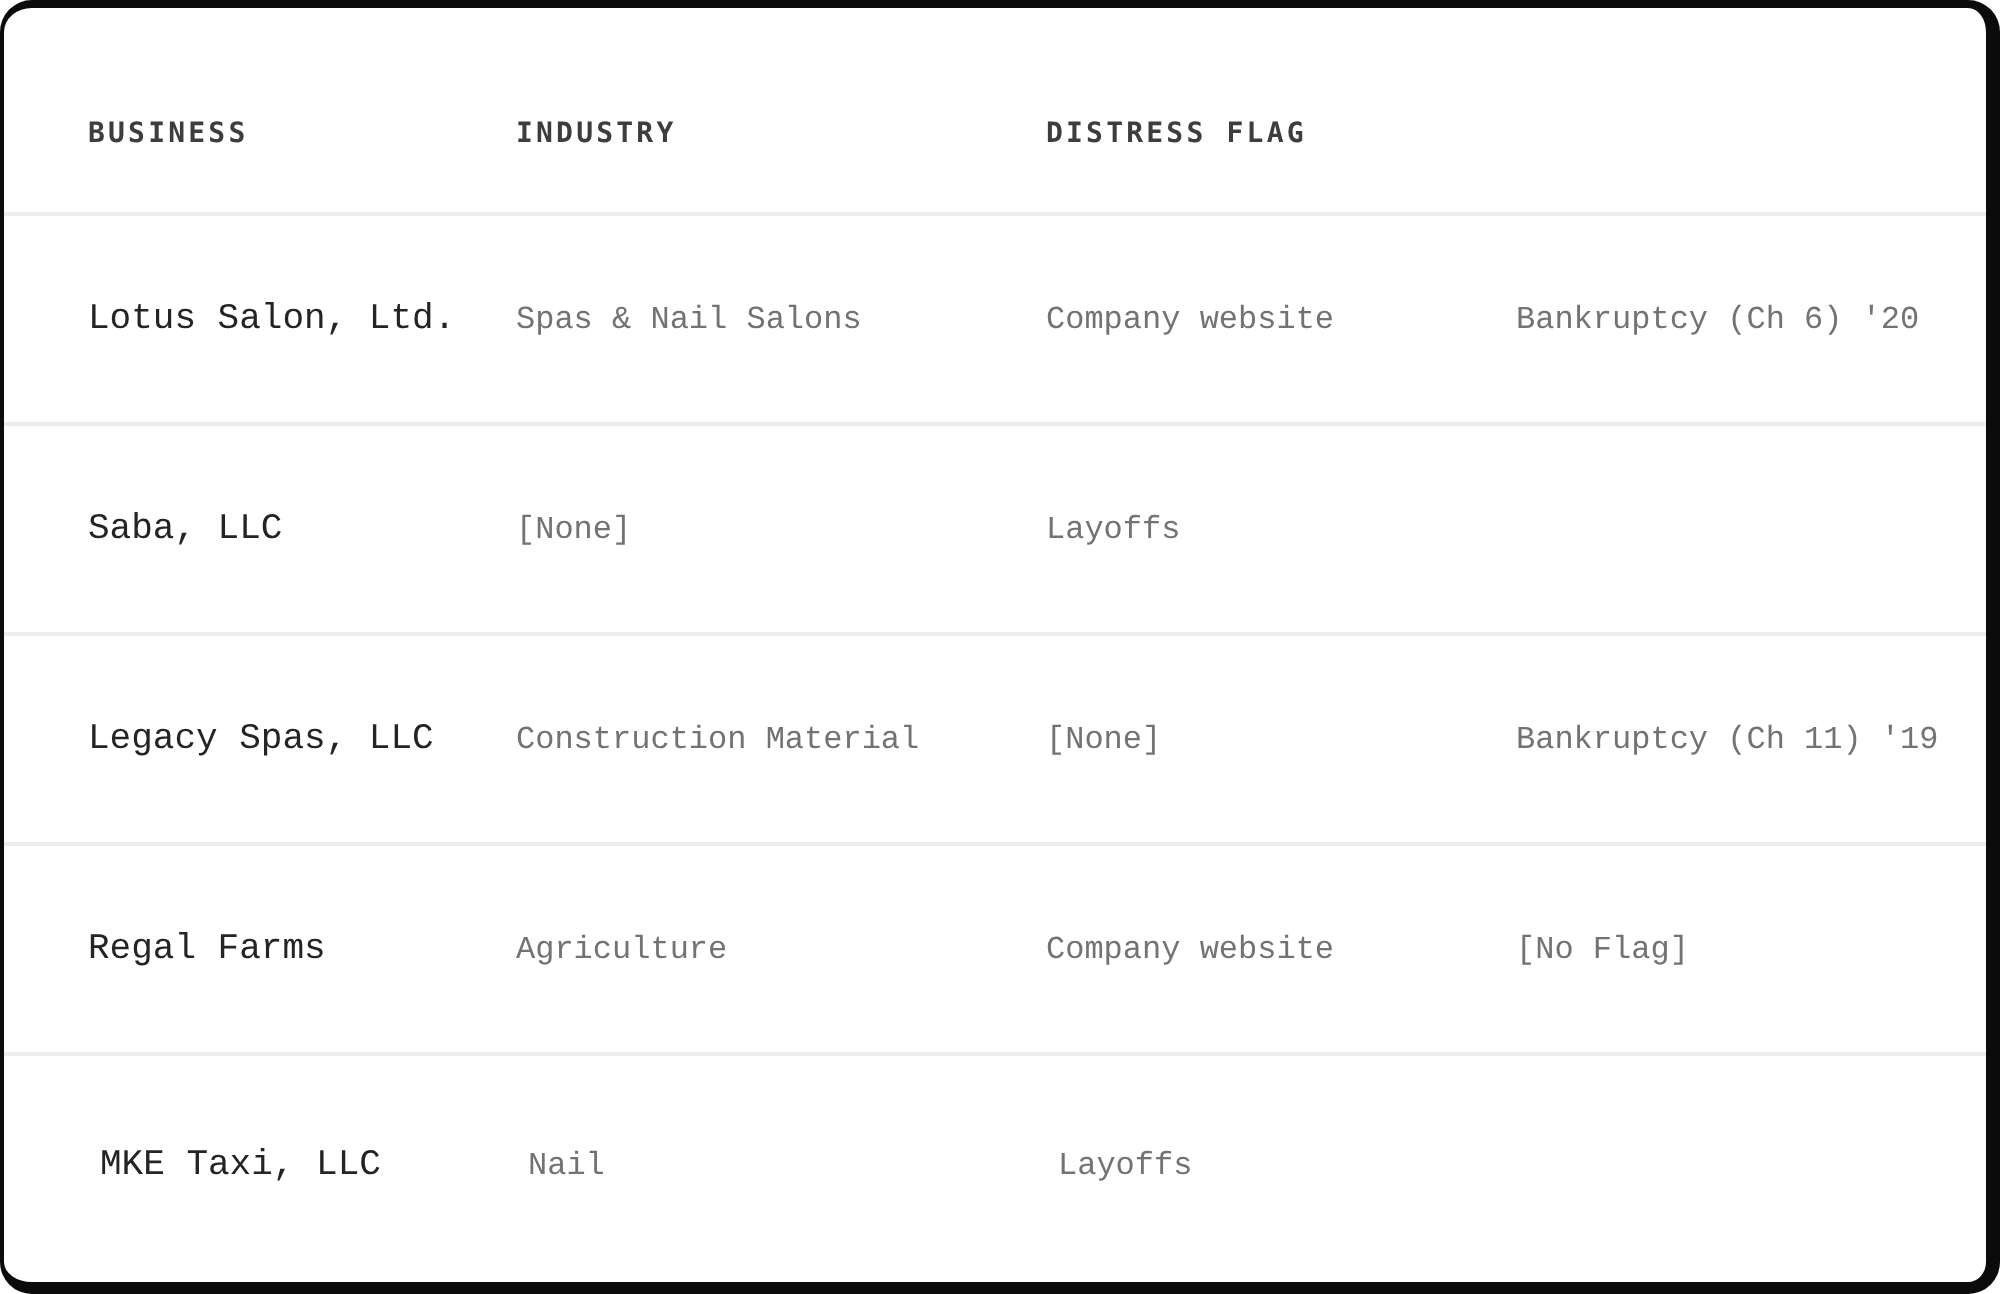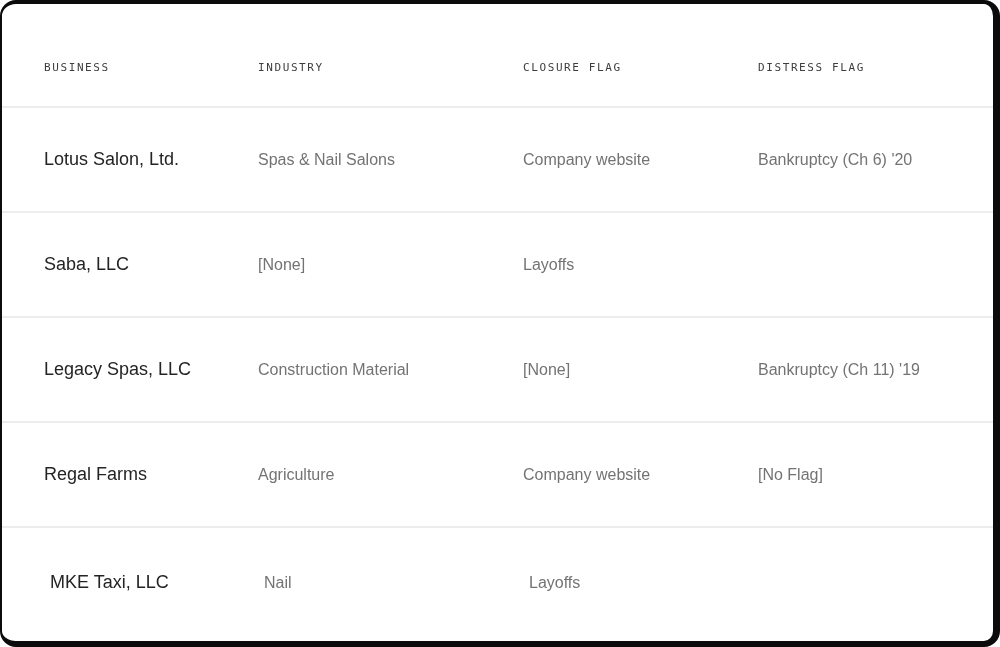--- a/index.html
+++ b/index.html
@@ -27,55 +27,55 @@
     padding-left: 42px;
     padding-right: 16px;
     box-sizing: border-box;
   }
   .thead {
     height: 102px;
     padding-top: 24px;
   }
   .th {
     font-family: "DejaVu Sans Mono", "Liberation Mono", monospace;
-    font-size: 11px;
-    font-weight: 400;
+    font-size: 14px;
+    font-weight: 700;
     letter-spacing: 1.6px;
     color: #3d3d3d;
     text-transform: uppercase;
     white-space: nowrap;
   }
   .tbody .row {
     height: 105px;
     border-top: 2px solid #ededed;
   }
   .tbody .row:last-child {
     height: 111px;
     padding-left: 48px;
   }
   .cell {
     font-size: 16px;
     color: #737373;
     white-space: nowrap;
     overflow: hidden;
     text-overflow: ellipsis;
+    font-family: Liberation Mono, monospace;
   }
   .cell.primary {
     font-size: 18px;
     color: #242424;
   }
 </style>
 </head>
 <body>
 
 <div class="card">
   <div class="grid-row thead">
     <div class="th">BUSINESS</div>
     <div class="th">INDUSTRY</div>
-    <div class="th">CLOSURE FLAG</div>
     <div class="th">DISTRESS FLAG</div>
   </div>
   <div class="tbody">
   <div class="grid-row row">
     <div class="cell primary">Lotus Salon, Ltd.</div>
     <div class="cell">Spas &amp; Nail Salons</div>
     <div class="cell">Company website</div>
     <div class="cell">Bankruptcy (Ch 6) '20</div>
   </div>
 

